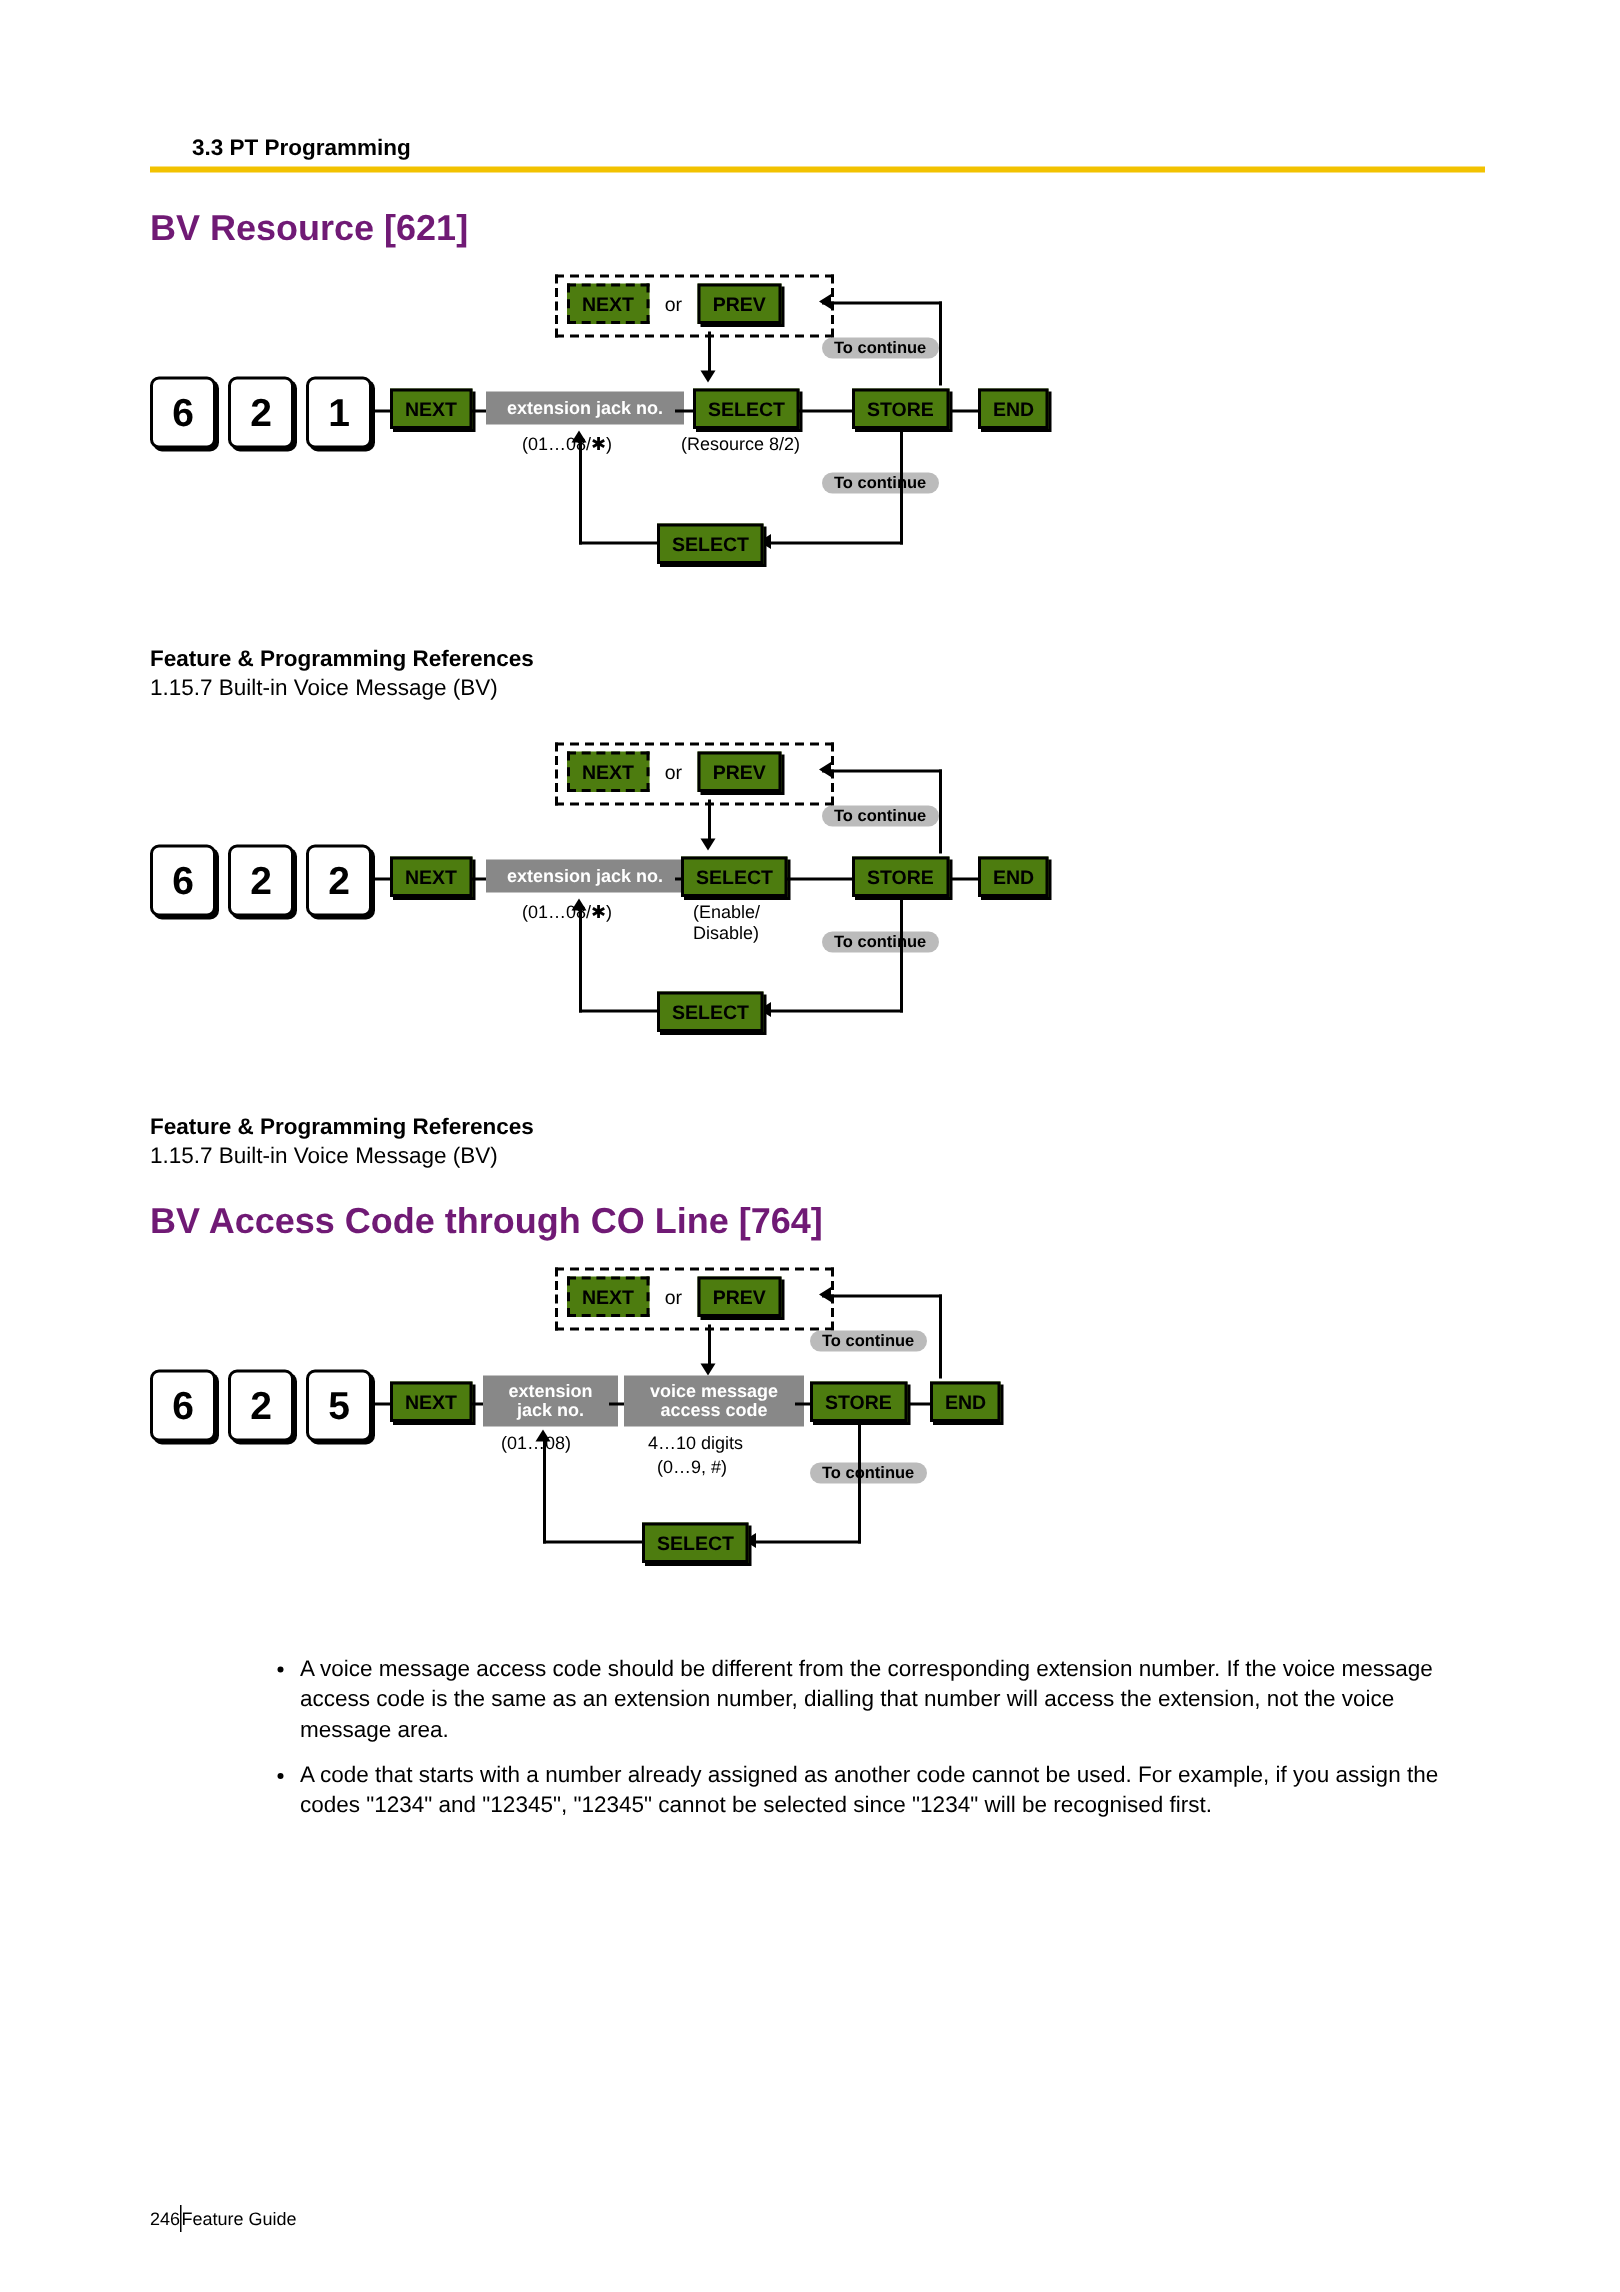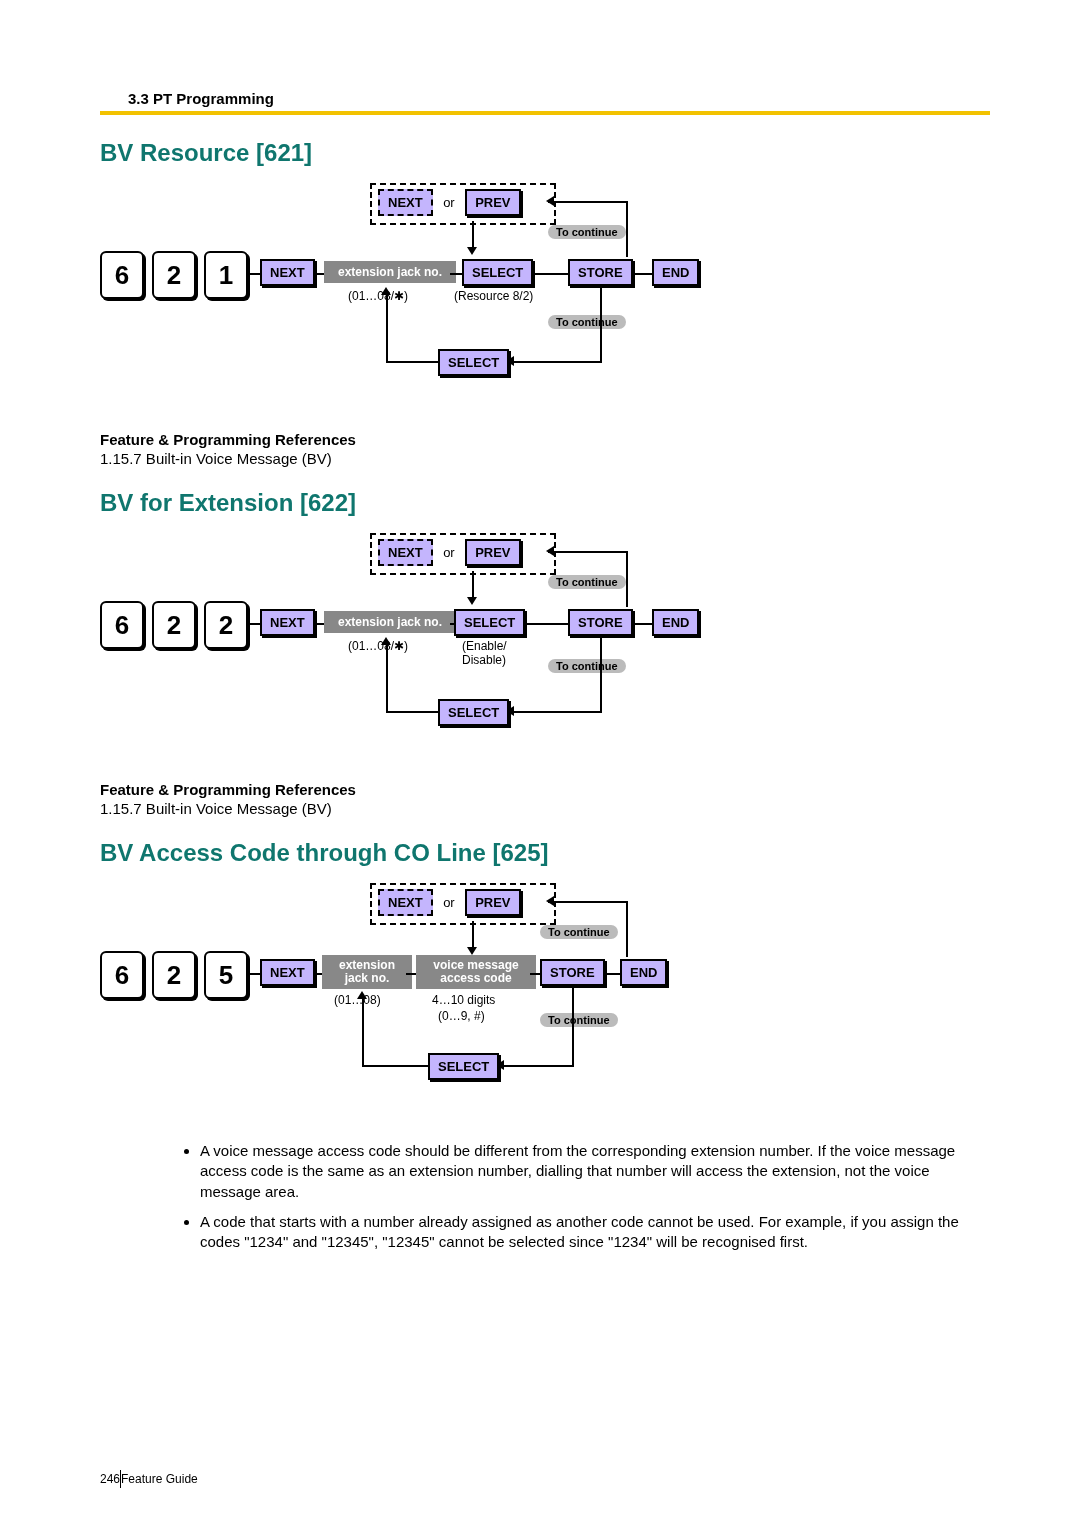--- a/index.html
+++ b/index.html
@@ -19,21 +19,21 @@
     font-weight: bold;
     padding-bottom: 4px;
     margin-left: 28px;
   }
   .yellow-rule {
     height: 4px;
     background: #F2C200;
     margin-bottom: 24px;
   }
   .sect-title {
-    color: #0f766e;
+    color: #701a75;
     font-size: 24px;
     font-weight: bold;
     margin: 10px 0 10px 0;
   }
   .diagram {
     position: relative;
     height: 240px;
     margin: 0 0 14px 0;
   }
   .digit {
@@ -45,21 +45,21 @@
     background: #fff;
     font-size: 26px;
     font-weight: bold;
     display: flex;
     align-items: center;
     justify-content: center;
   }
   .btn {
     position: absolute;
     border: 2px solid #000;
-    background: #c4b5fd;
+    background: #4d7c0f;
     box-shadow: 2px 2px 0 #000;
     font-size: 13px;
     font-weight: bold;
     padding: 4px 8px;
     display: flex;
     align-items: center;
     justify-content: center;
     white-space: nowrap;
   }
   .graybox {
@@ -197,21 +197,20 @@
     <div class="arrow-left" style="left:406px; top:179px;"></div>
     <div class="btn" style="left:338px; top:172px;">SELECT</div>
     <div class="hline" style="left:286px; top:184px; width:52px;"></div>
     <div class="vline" style="left:286px; top:114px; height:72px;"></div>
     <div class="arrow-up" style="left:281px; top:110px;"></div>
   </div>
 
   <div class="refs-h">Feature &amp; Programming References</div>
   <div class="refs-b">1.15.7 Built-in Voice Message (BV)</div>
 
-  <div class="sect-title">BV for Extension [622]</div>
 
   <div class="diagram">
     <div class="dashed-group" style="left:270px; top:6px; width:170px; height:30px;">
       <div class="btn" style="position:relative; display:inline-flex; box-shadow:none; border-style:dashed;">NEXT</div>
       <span style="display:inline-block; padding:6px 6px 0; font-size:13px;">or</span>
       <div class="btn" style="position:relative; display:inline-flex;">PREV</div>
     </div>
     <div class="hline" style="left:448px; top:24px; width:80px;"></div>
     <div class="arrow-left" style="left:446px; top:19px;"></div>
     <div class="vline" style="left:526px; top:24px; height:56px;"></div>
@@ -244,21 +243,21 @@
     <div class="arrow-left" style="left:406px; top:179px;"></div>
     <div class="btn" style="left:338px; top:172px;">SELECT</div>
     <div class="hline" style="left:286px; top:184px; width:52px;"></div>
     <div class="vline" style="left:286px; top:114px; height:72px;"></div>
     <div class="arrow-up" style="left:281px; top:110px;"></div>
   </div>
 
   <div class="refs-h">Feature &amp; Programming References</div>
   <div class="refs-b">1.15.7 Built-in Voice Message (BV)</div>
 
-  <div class="sect-title">BV Access Code through CO Line [625]</div>
+  <div class="sect-title">BV Access Code through CO Line [764]</div>
 
   <div class="diagram" style="height:250px;">
     <div class="dashed-group" style="left:270px; top:6px; width:170px; height:30px;">
       <div class="btn" style="position:relative; display:inline-flex; box-shadow:none; border-style:dashed;">NEXT</div>
       <span style="display:inline-block; padding:6px 6px 0; font-size:13px;">or</span>
       <div class="btn" style="position:relative; display:inline-flex;">PREV</div>
     </div>
     <div class="hline" style="left:448px; top:24px; width:80px;"></div>
     <div class="arrow-left" style="left:446px; top:19px;"></div>
     <div class="vline" style="left:526px; top:24px; height:56px;"></div>

